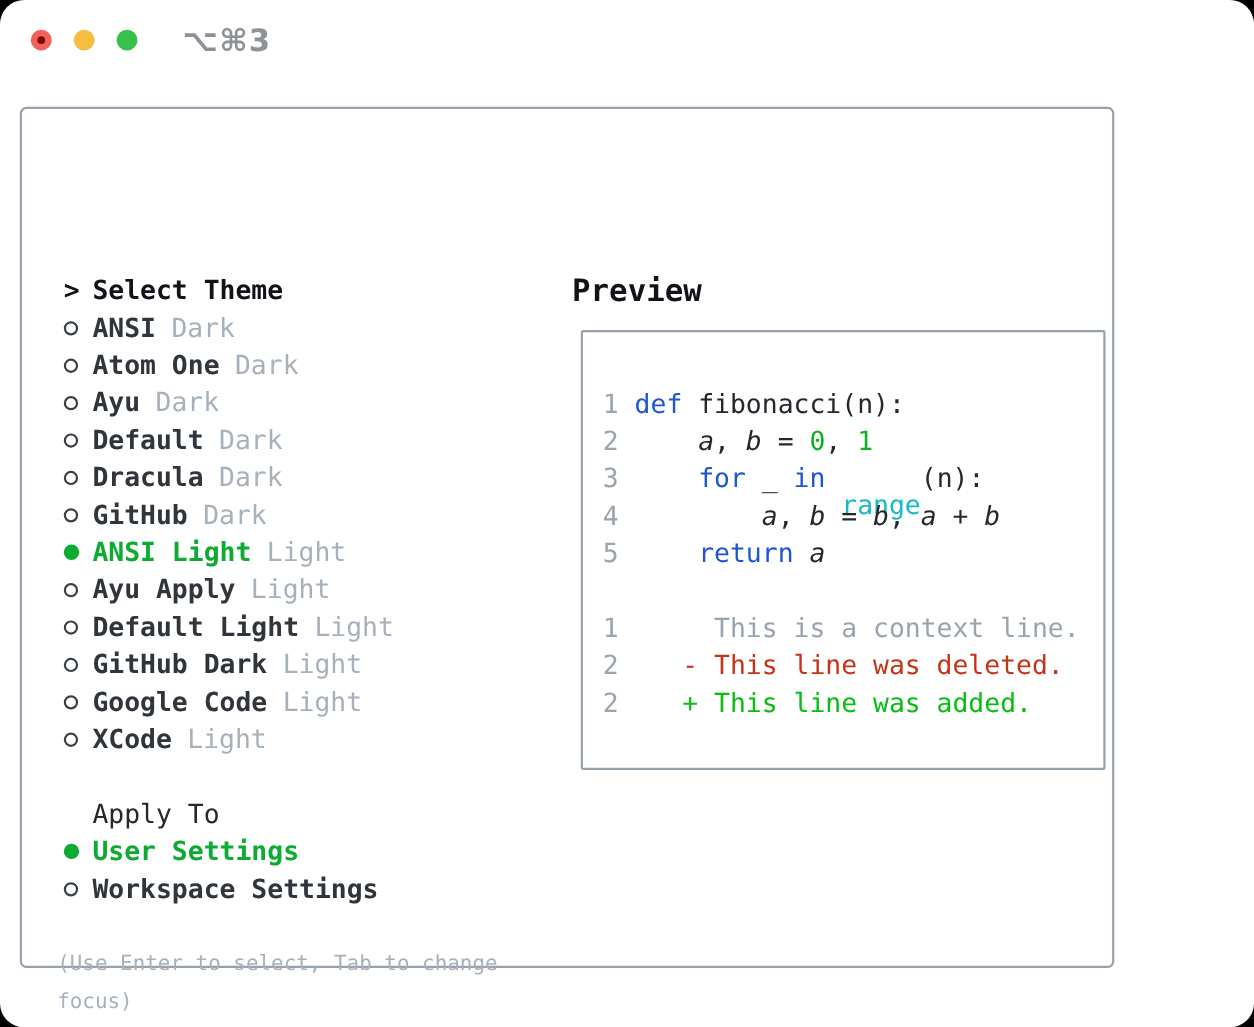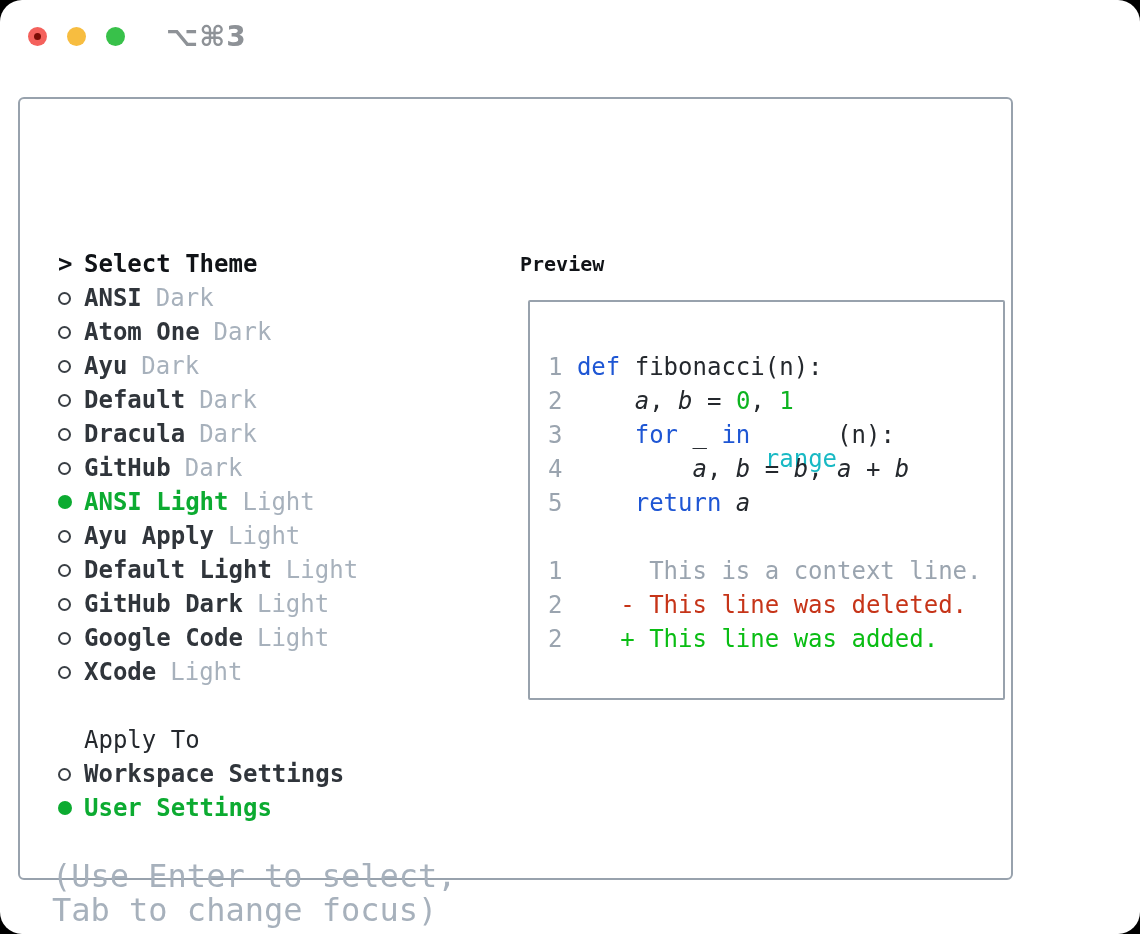--- a/index.html
+++ b/index.html
@@ -35,26 +35,26 @@
   .prompt{font-weight:bold;color:var(--c-title,#101317);}
   .sec-title{font-weight:bold;color:var(--c-title,#101317);}
   .apply-title{color:var(--c-fg,#24282d);}
   .radio{width:13px;height:13px;border-radius:50%;border:2px solid #3a3f45;box-sizing:border-box;}
   .radio.sel{width:14px;height:14px;border:none;background:var(--c-sel,#0cab31);}
   .tname{color:var(--c-text,#30353b);font-weight:bold;}
   .tname.sel{color:var(--c-sel,#0cab31);}
   .ttag{color:var(--c-muted,#a7b1bc);margin-left:14px;}
   .help{
     position:absolute;left:32px;top:760px;width:430px;
-    font-size:32px;line-height:34px;color:var(--c-muted,#a7b1bc);
+    font-size:19px;line-height:34px;color:var(--c-muted,#a7b1bc);
   }
   
   .preview-title{
     position:absolute;left:500px;top:148px;height:34px;display:flex;align-items:center;
-    font-size:20px;font-weight:bold;color:var(--c-title,#101317);
+    font-size:28px;font-weight:bold;color:var(--c-title,#101317);
   }
   .preview-box{
     position:absolute;left:508px;top:201px;width:477px;height:400px;
     border:2px solid var(--c-border,#98a2ad);border-radius:2px;box-sizing:border-box;
   }
   #code{position:absolute;left:18px;top:48px;font-size:24px;}
   .cline{height:34px;display:flex;align-items:center;white-space:pre;}
   .lnum{color:var(--c-lnum,#9aa4af);}
   .fg{color:var(--c-fg,#24282d);}
   .var{color:var(--c-fg,#24282d);font-style:italic;}
@@ -99,22 +99,22 @@
           <div class="row"><span class="bullet-area"><span class="radio"></span></span><span class="tname">GitHub Dark</span><span class="ttag">Light</span></div>
           <div class="row"><span class="bullet-area"><span class="radio"></span></span><span class="tname">Google Code</span><span class="ttag">Light</span></div>
           <div class="row"><span class="bullet-area"><span class="radio"></span></span><span class="tname">XCode</span><span class="ttag">Light</span></div>
         </div>
       <div class="spacer"></div>
       <div class="row">
         <span class="bullet-area"></span>
         <span class="apply-title">Apply To</span>
       </div>
       <div id="apply-list">
+          <div class="row"><span class="bullet-area"><span class="radio sel"></span></span><span class="tname sel">User Settings</span></div>
           <div class="row"><span class="bullet-area"><span class="radio"></span></span><span class="tname">Workspace Settings</span></div>
-          <div class="row"><span class="bullet-area"><span class="radio sel"></span></span><span class="tname sel">User Settings</span></div>
         </div>
     </div>
 
     <div class="help">(Use Enter to select, Tab to change focus)</div>
 
     <div class="preview-title">Preview</div>
     <div class="preview-box">
       <div id="code">
           <div class="cline"><span class="lnum">1 </span><span class="kw">def</span><span class="fg"> fibonacci(n):</span></div>
           <div class="cline"><span class="lnum">2 </span><span class="fg">    </span><span class="var">a</span><span class="fg">, </span><span class="var">b</span><span class="fg"> = </span><span class="num">0</span><span class="fg">, </span><span class="num">1</span></div>

